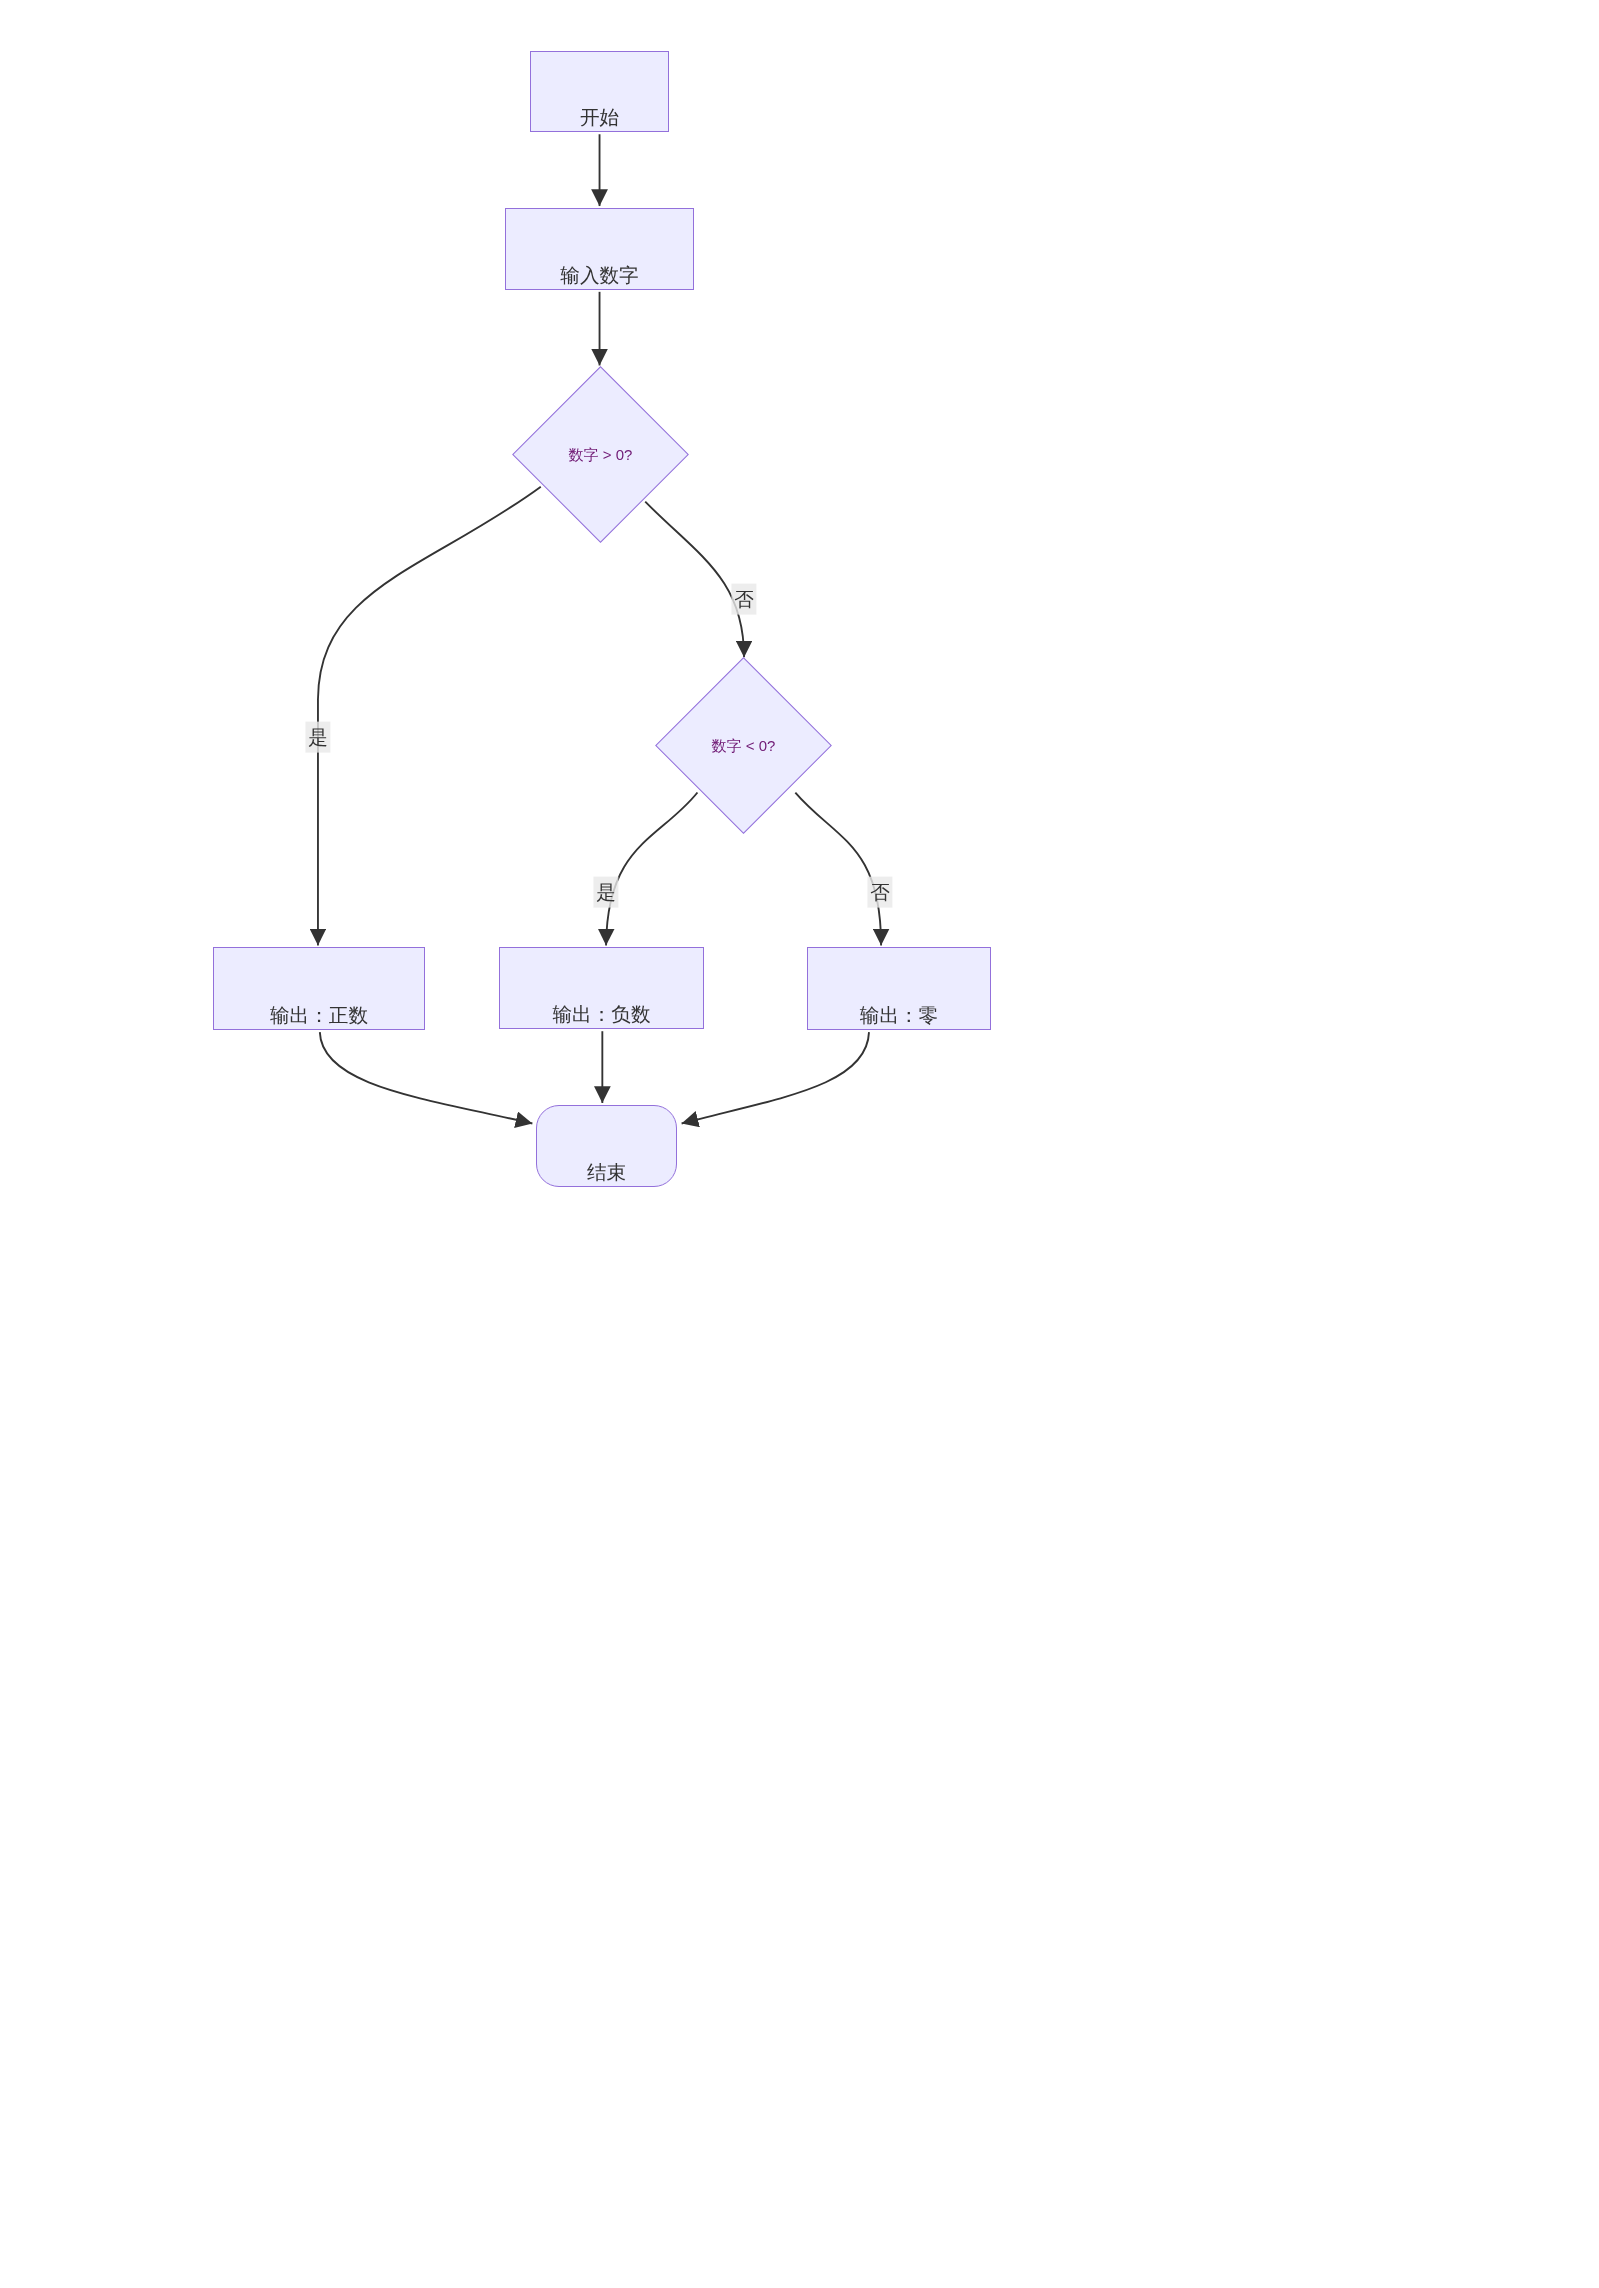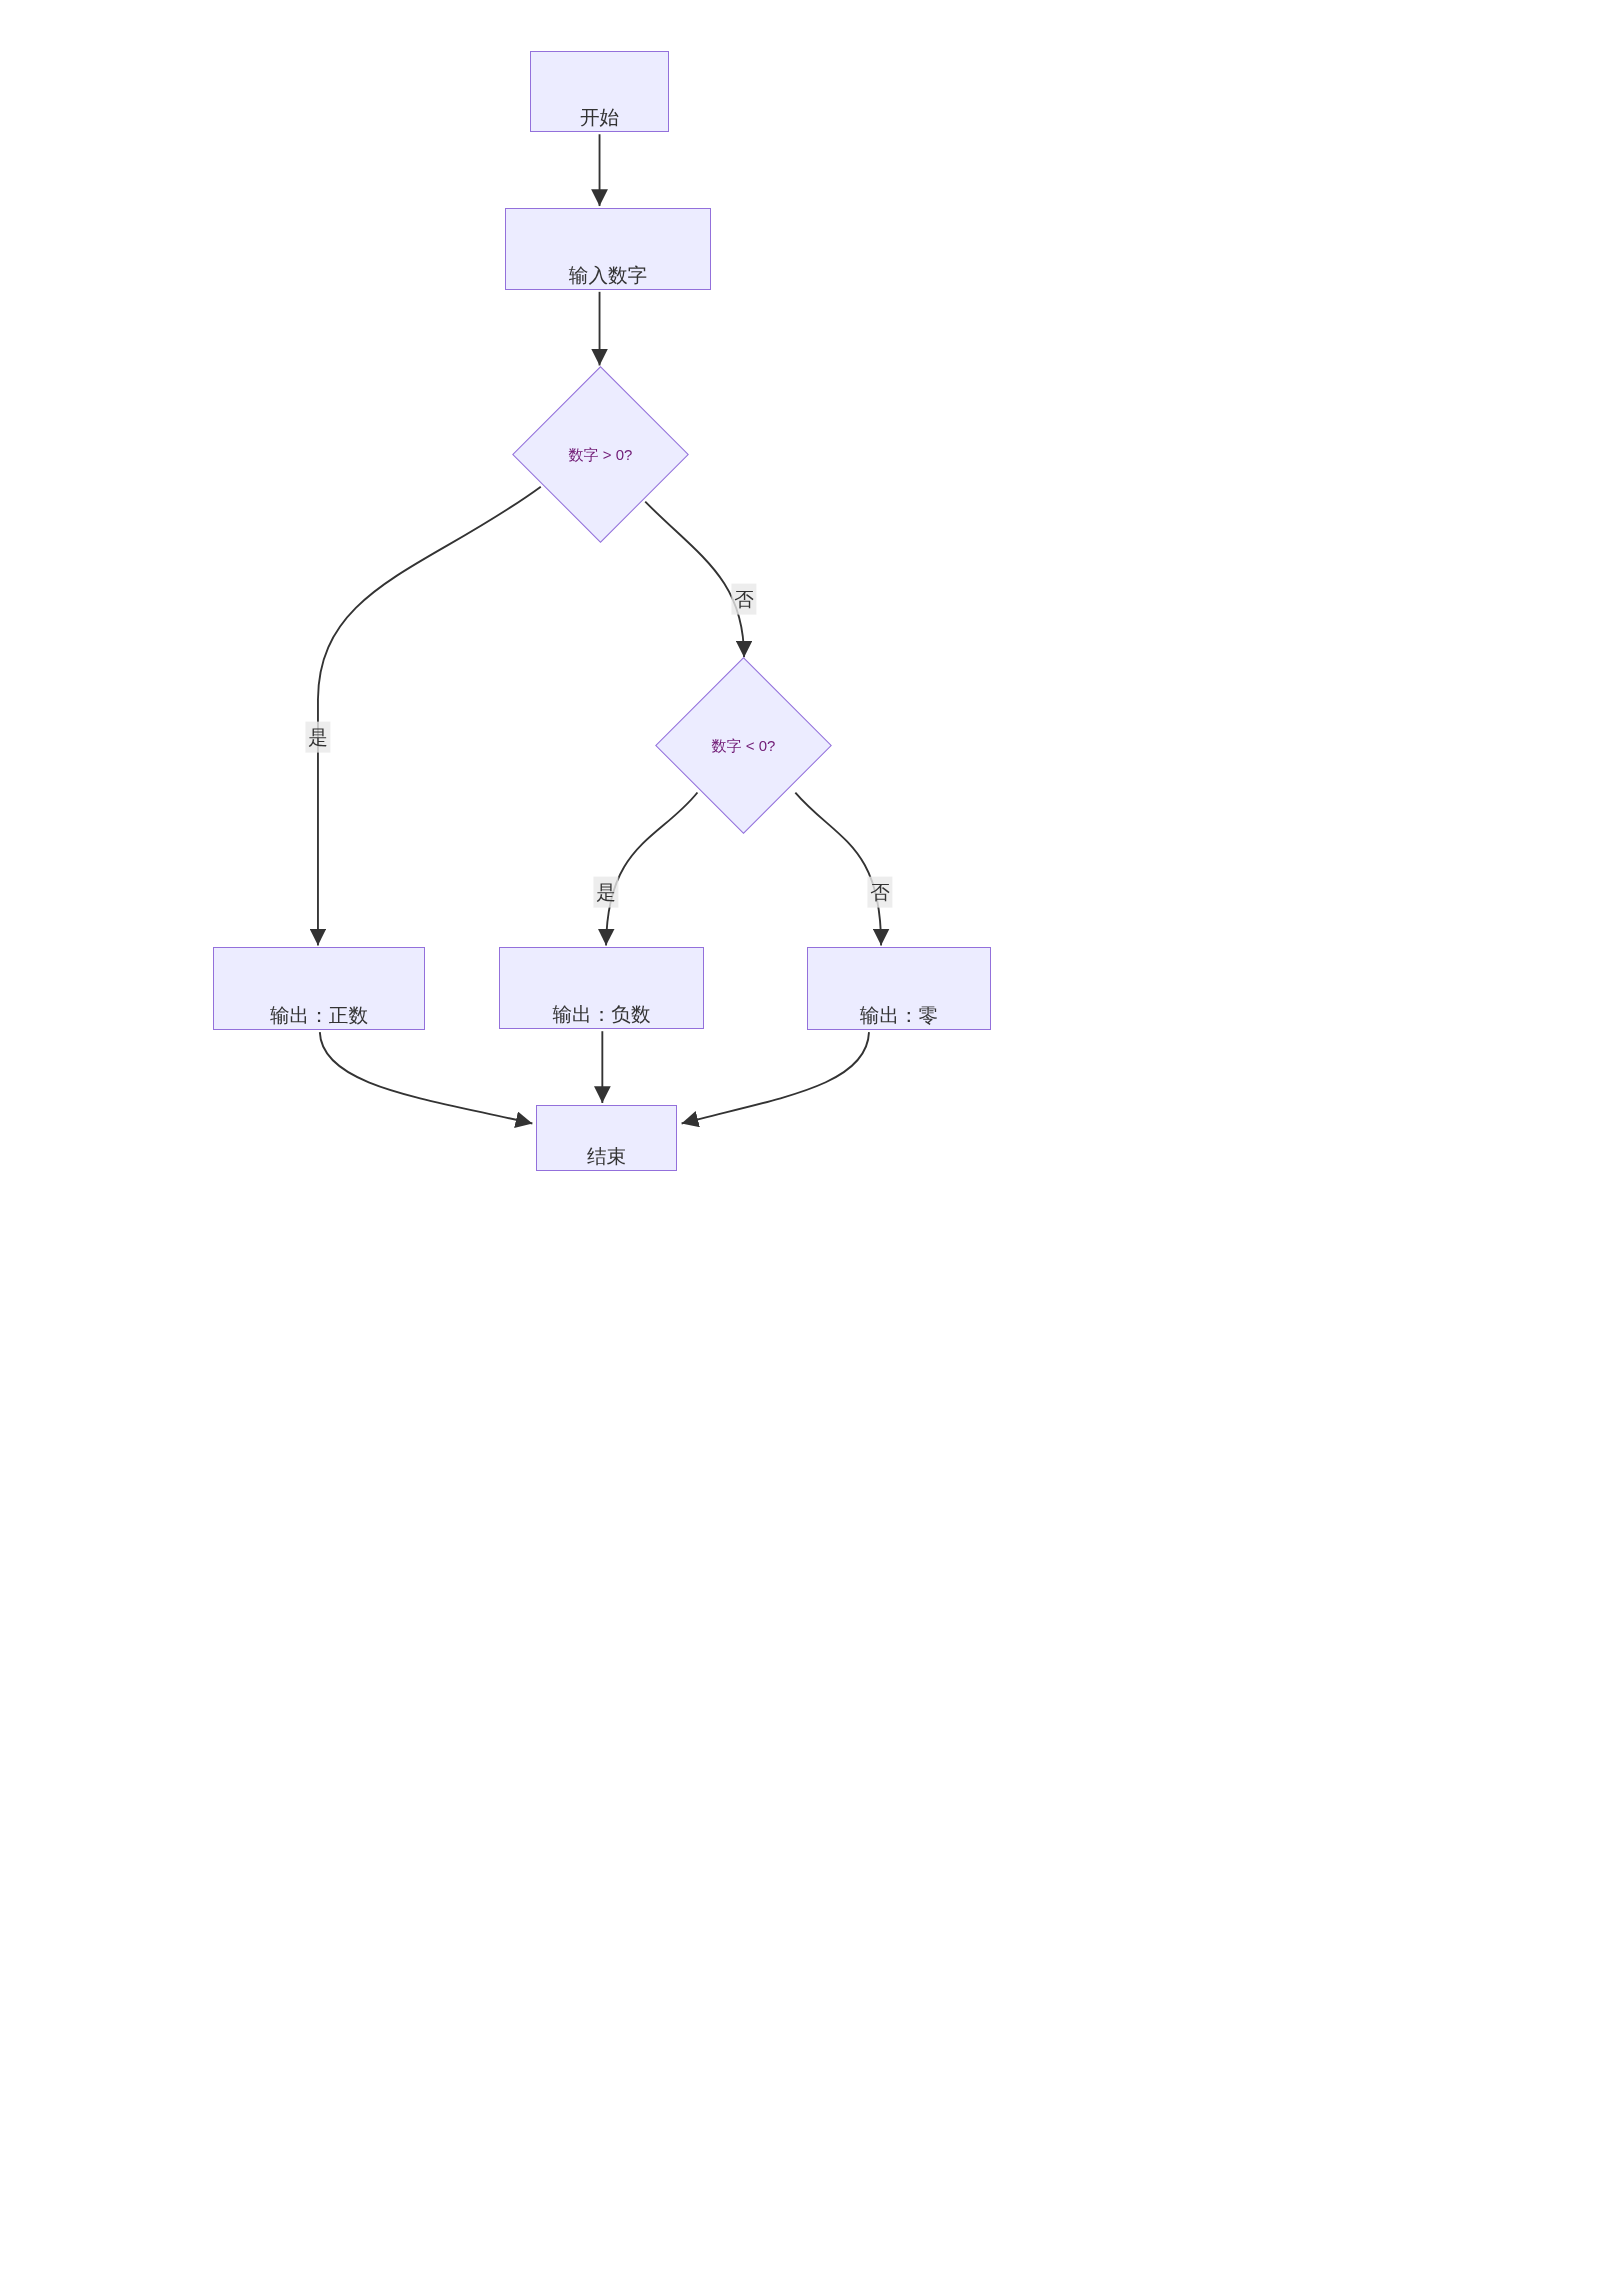--- a/index.html
+++ b/index.html
@@ -77,21 +77,21 @@
       <path d="M 343,1107 C 345,1165 455,1178 571,1205" marker-end="url(#arrow)"></path>
       <path d="M 646,1106 L 646,1183" marker-end="url(#arrow)"></path>
       <path d="M 932,1107 C 930,1165 833,1178 731,1205" marker-end="url(#arrow)"></path>
     </g>
   </svg>
 
   <div class="node" style="left:530px; top:51px; width:139px; height:81px;">
     <span>开始</span>
   </div>
 
-  <div class="node" style="left:505px; top:208px; width:206px; height:82px;">
+  <div class="node" style="left:505px; top:208px; width:189px; height:82px;">
     <span>输入数字</span>
   </div>
 
   <div class="diamond-shape" style="left:538px; top:392px; width:125px; height:125px;"></div>
   <div class="diamond-label" style="left:512px; top:427px; width:177px; height:56px;">
     <span>数字 &gt; 0?</span>
   </div>
 
   <div class="diamond-shape" style="left:681px; top:683px; width:125px; height:125px;"></div>
   <div class="diamond-label" style="left:655px; top:718px; width:177px; height:56px;">
@@ -103,21 +103,21 @@
   </div>
 
   <div class="node" style="left:499px; top:947px; width:205px; height:82px;">
     <span>输出：负数</span>
   </div>
 
   <div class="node" style="left:781px; top:947px; width:184px; height:83px;margin-left:26px;">
     <span>输出：零</span>
   </div>
 
-  <div class="node" style="left:536px; top:1105px; width:141px; height:66px;">
+  <div class="node" style="left:536px; top:1105px; width:141px; height:82px;border-radius:23px;">
     <span>结束</span>
   </div>
 
   <div class="edge-label" style="left:318px; top:737px;">是</div>
   <div class="edge-label" style="left:744px; top:599px;">否</div>
   <div class="edge-label" style="left:606px; top:892px;">是</div>
   <div class="edge-label" style="left:880px; top:892px;">否</div>
 
 </div>
 

